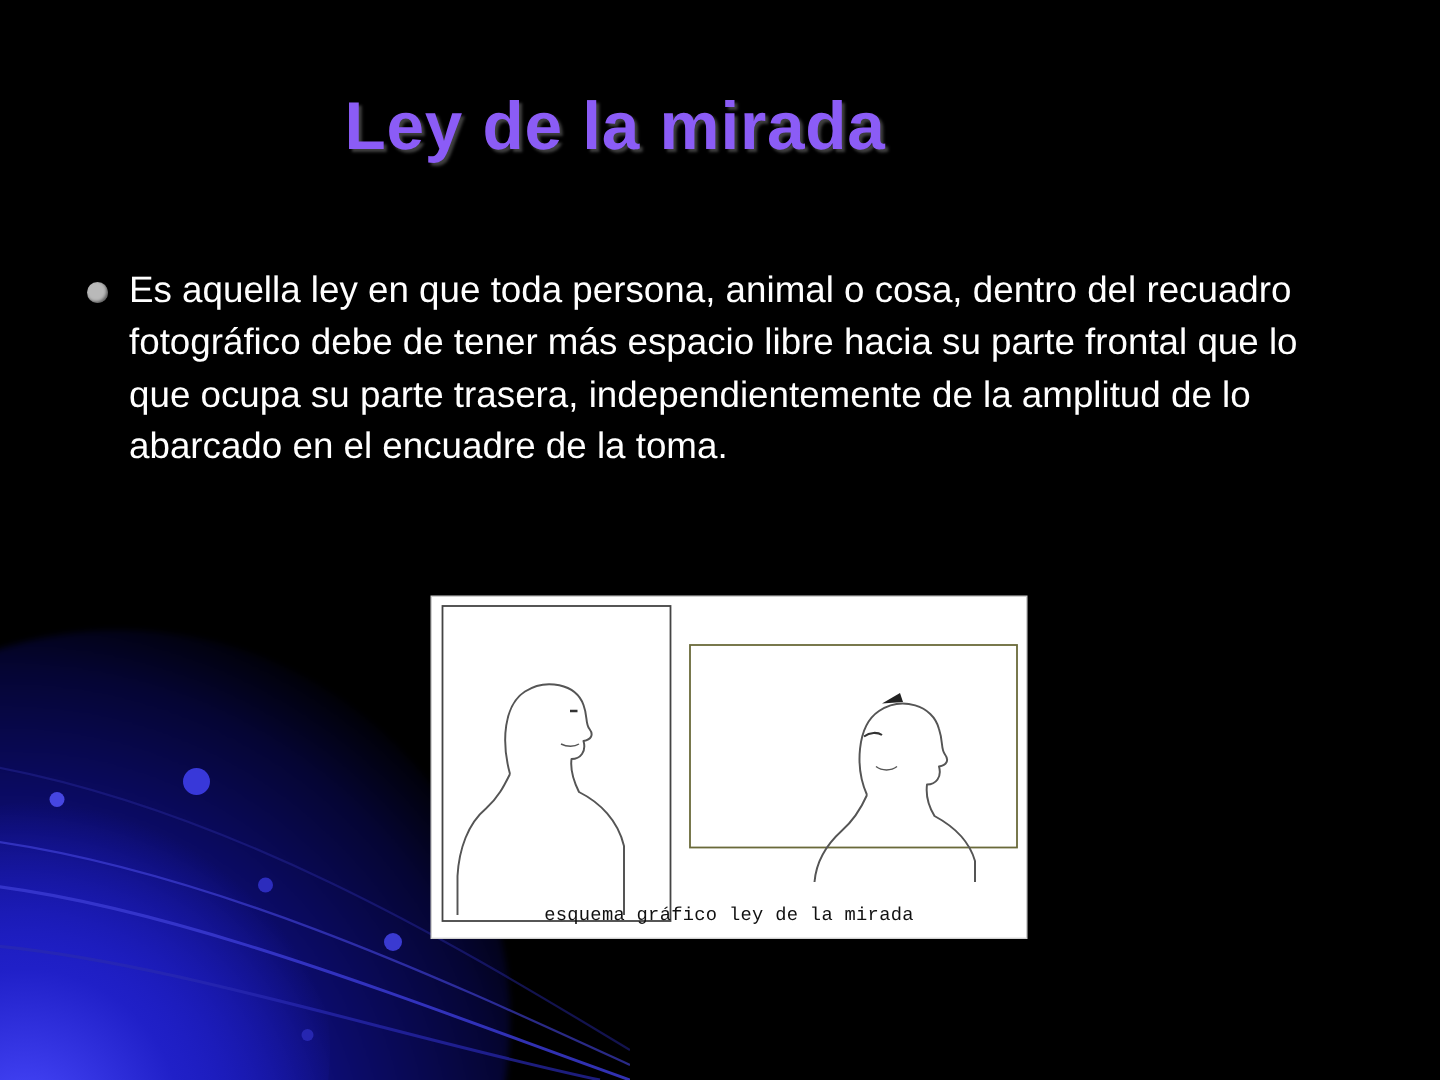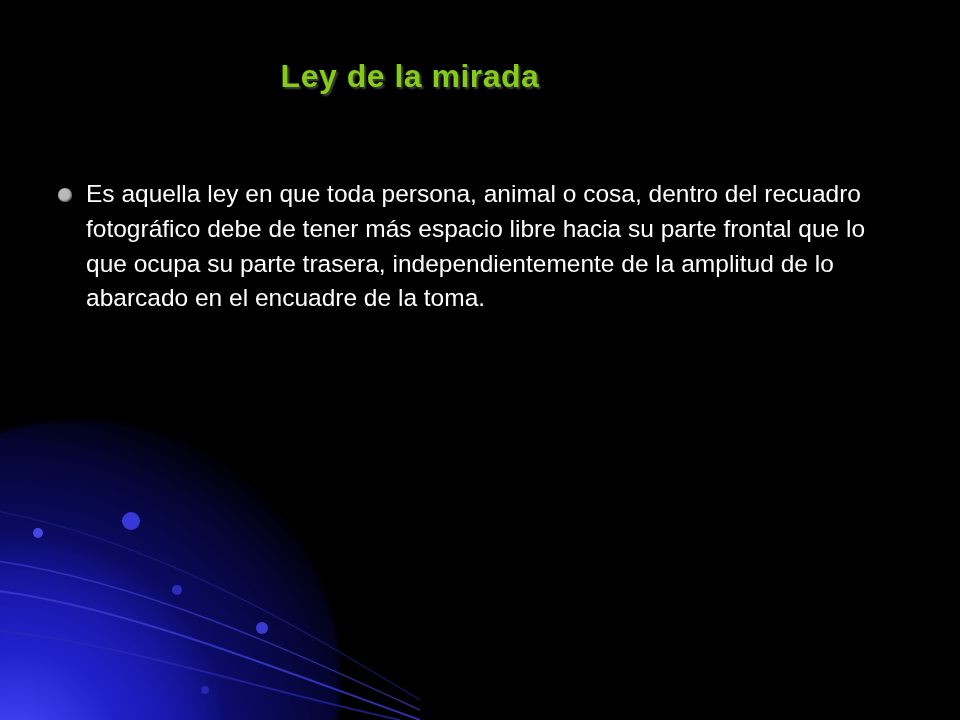--- a/index.html
+++ b/index.html
@@ -47,23 +47,23 @@
     width: 420px;
     height: 330px;
     pointer-events: none;
   }
   .title {
     position: absolute;
     top: 58px;
     left: 0;
     width: 820px;
     text-align: center;
-    font-size: 32px;
+    font-size: 45px;
     font-weight: bold;
-    color: #84cc16;
+    color: #8b5cf6;
     letter-spacing: 0.5px;
     text-shadow: 2px 2px 2px rgba(255,255,255,0.25), 3px 3px 5px rgba(0,0,0,0.9);
   }
   .body-block {
     position: absolute;
     top: 177px;
     left: 58px;
     width: 856px;
     display: flex;
     align-items: flex-start;
@@ -126,14 +126,35 @@
     <circle cx="205" cy="300" r="4" fill="#2a2ab8" opacity="0.85"></circle>
   </svg>
 
   <div class="title">Ley de la mirada</div>
 
   <div class="body-block">
     <div class="bullet"></div>
     <div class="body-text">Es aquella ley en que toda persona, animal o cosa, dentro del recuadro fotográfico debe de tener más espacio libre hacia su parte frontal que lo que ocupa su parte trasera, independientemente de la amplitud de lo abarcado en el encuadre de la toma.</div>
   </div>
 
+  <div class="figure">
+    <svg viewBox="0 0 396 227" width="396" height="227">
+      <rect x="0" y="0" width="396" height="227" fill="#ffffff"></rect>
+
+      <rect x="7" y="6" width="152" height="210" fill="none" stroke="#444" stroke-width="1.2"></rect>
+
+      <path d="M52 118 C 46 96, 48 72, 62 63 C 76 54, 96 58, 101 72 C 104 80, 102 84, 105 88 C 108 92, 106 95, 101 96 C 103 103, 99 108, 93 108 C 92 116, 95 124, 98 130 C 112 137, 124 149, 128 166 L 128 212" fill="none" stroke="#555" stroke-width="1.3" stroke-linejoin="round"></path>
+      <path d="M52 118 C 48 126, 44 134, 36 141 C 24 151, 18 168, 17 186 L 17 212" fill="none" stroke="#555" stroke-width="1.3"></path>
+      <path d="M92 76 L 97 76" stroke="#333" stroke-width="1.6"></path>
+      <path d="M86 98 C 90 100, 95 100, 98 98" fill="none" stroke="#555" stroke-width="1"></path>
+
+      <rect x="172" y="32" width="218" height="135" fill="none" stroke="#6a6a3a" stroke-width="1.2"></rect>
+
+      <path d="M290 132 C 282 114, 283 86, 298 76 C 313 66, 334 72, 338 88 C 341 97, 339 101, 342 105 C 345 109, 343 112, 338 113 C 340 120, 336 125, 330 125 C 329 133, 332 141, 335 146 C 348 153, 358 162, 362 176 L 362 190" fill="none" stroke="#555" stroke-width="1.3" stroke-linejoin="round"></path>
+      <path d="M290 132 C 286 141, 281 149, 273 156 C 262 166, 256 178, 255 190" fill="none" stroke="#555" stroke-width="1.3"></path>
+      <path d="M288 93 C 292 90, 297 90, 300 92" fill="none" stroke="#333" stroke-width="1.4"></path>
+      <path d="M300 71 L 312 64 L 314 70 Z" fill="#222"></path>
+      <path d="M296 113 C 300 116, 306 116, 310 113" fill="none" stroke="#555" stroke-width="1"></path>
+    </svg>
+    <div class="fig-caption">esquema gráfico ley de la mirada</div>
+  </div>
 
 </div>
 
 </body></html>

